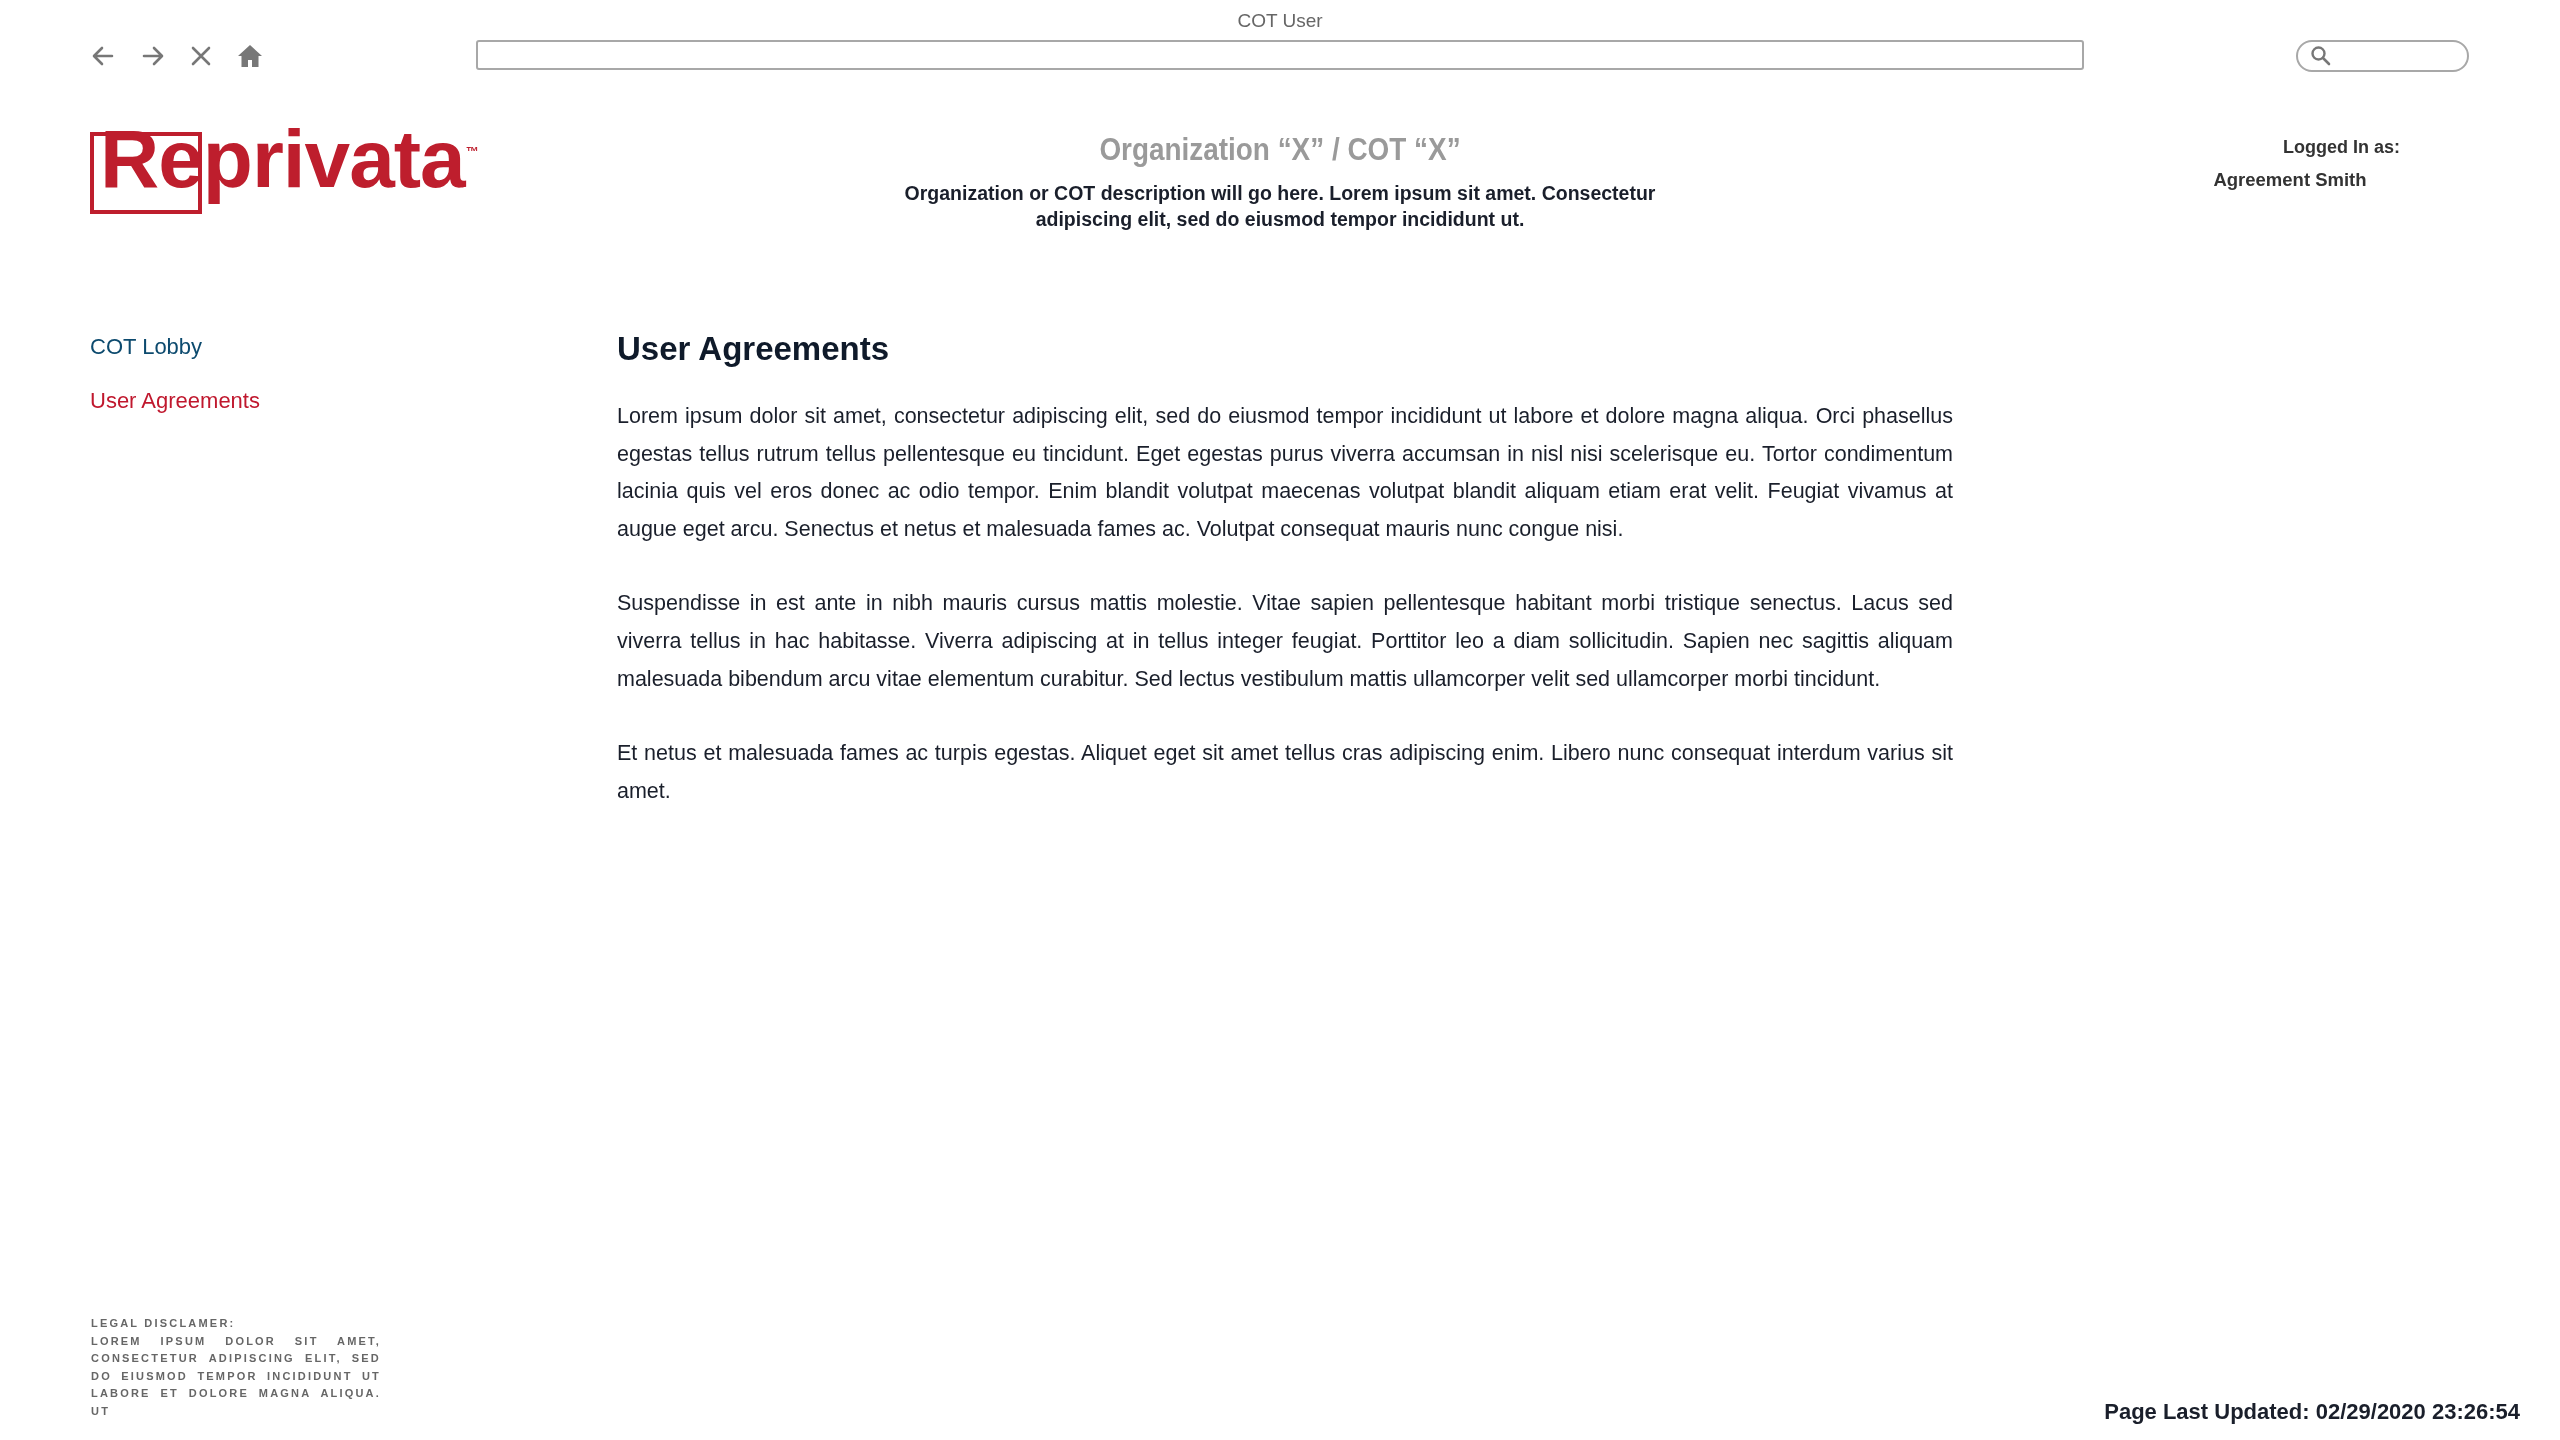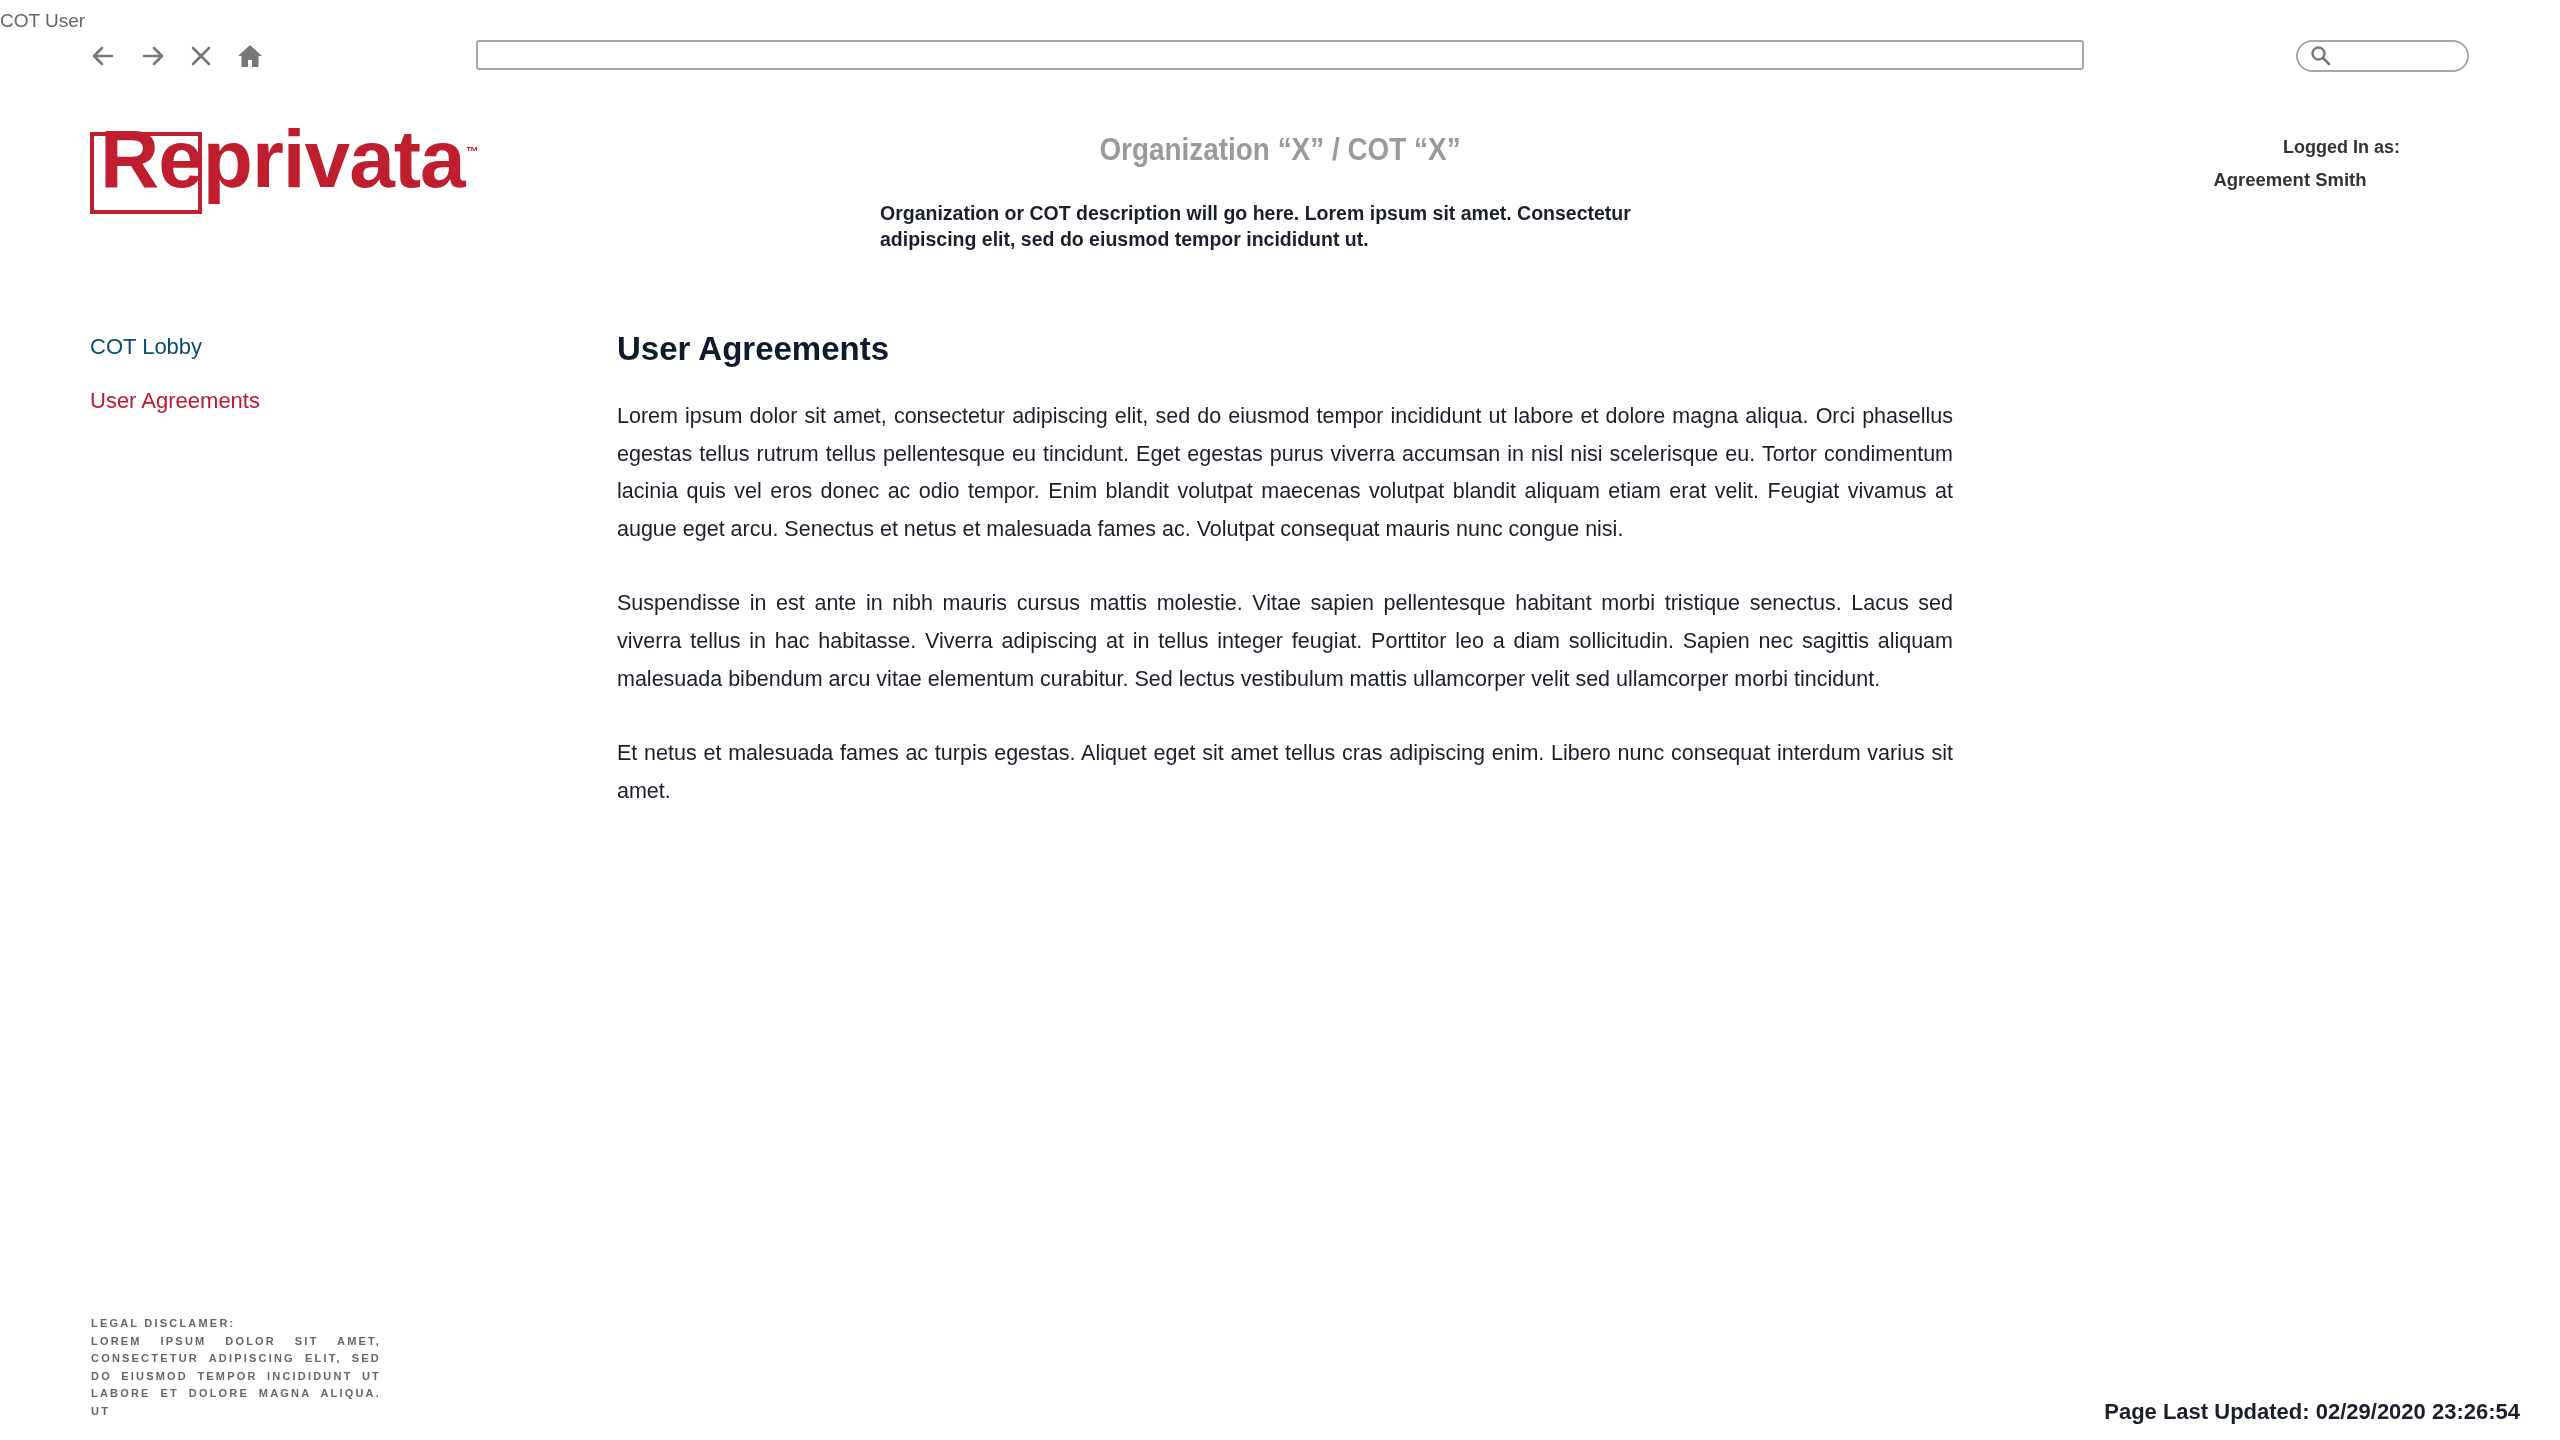--- a/index.html
+++ b/index.html
@@ -1,21 +1,21 @@
 <!DOCTYPE html>
 <html><head>
 <meta charset="utf-8">
 <style>
   html, body { margin:0; padding:0; }
   body {
     width:2560px; height:1440px; position:relative; overflow:hidden;
     background:#ffffff; font-family:"Liberation Sans", sans-serif; color:#1a1f2b;
   }
   .window-title {
-    position:absolute; top:10px; left:0; width:2560px; 
+    position:absolute; top:10px; left:0; width:2560px; text-align:center;
     font-size:19px; color:#666; font-family:"Liberation Sans", sans-serif;
   }
   .nav-icon { position:absolute; top:43px; width:26px; height:26px; cursor:pointer; }
   .nav-icon svg { width:26px; height:26px; display:block; }
   .address-bar {
     position:absolute; left:476px; top:40px; width:1608px; height:30px;
     border:2px solid #a8a8a8; border-radius:3px; background:#fff; box-sizing:border-box;
     font-size:18px; padding:0 8px; outline:none;
   }
   .search-pill {
@@ -34,22 +34,22 @@
     font-weight:bold; font-size:82px; color:#be1e2d; letter-spacing:-1px; line-height:1;
   }
   .logo-tm { position:absolute; left:376px; top:12px; font-size:13px; font-weight:bold; color:#be1e2d; }
 
   .org-title {
     position:absolute; left:780px; width:1000px; top:132px; text-align:center;
     font-size:31px; font-weight:bold; color:#9a9a9a; font-family:"Liberation Sans Narrow","Liberation Sans", sans-serif;
     transform:scaleX(0.9); transform-origin:center;
   }
   .org-desc {
-    position:absolute; left:880px; width:800px; top:180px; 
-    font-size:19.5px; line-height:26px; color:#1a1f2b; font-weight:bold;margin-top:20px;
+    position:absolute; left:880px; width:800px; top:180px; text-align:center;
+    font-size:19.5px; line-height:26px; color:#1a1f2b; font-weight:bold;
   }
   .logged-label { position:absolute; left:2180px; width:220px; top:137px; text-align:right; font-size:18px; font-weight:bold; color:#333; }
   .logged-name  { position:absolute; left:2180px; width:220px; top:169px; text-align:center; font-size:18.5px; font-weight:bold; color:#333; }
 
   .sidebar { position:absolute; left:90px; top:334px; }
   .sidebar a {
     display:block; font-size:22px; text-decoration:none; color:#0c4a6e; margin-bottom:28px;
     font-family:"Liberation Sans", sans-serif;
   }
   .sidebar a.active { color:#c0182e; }

